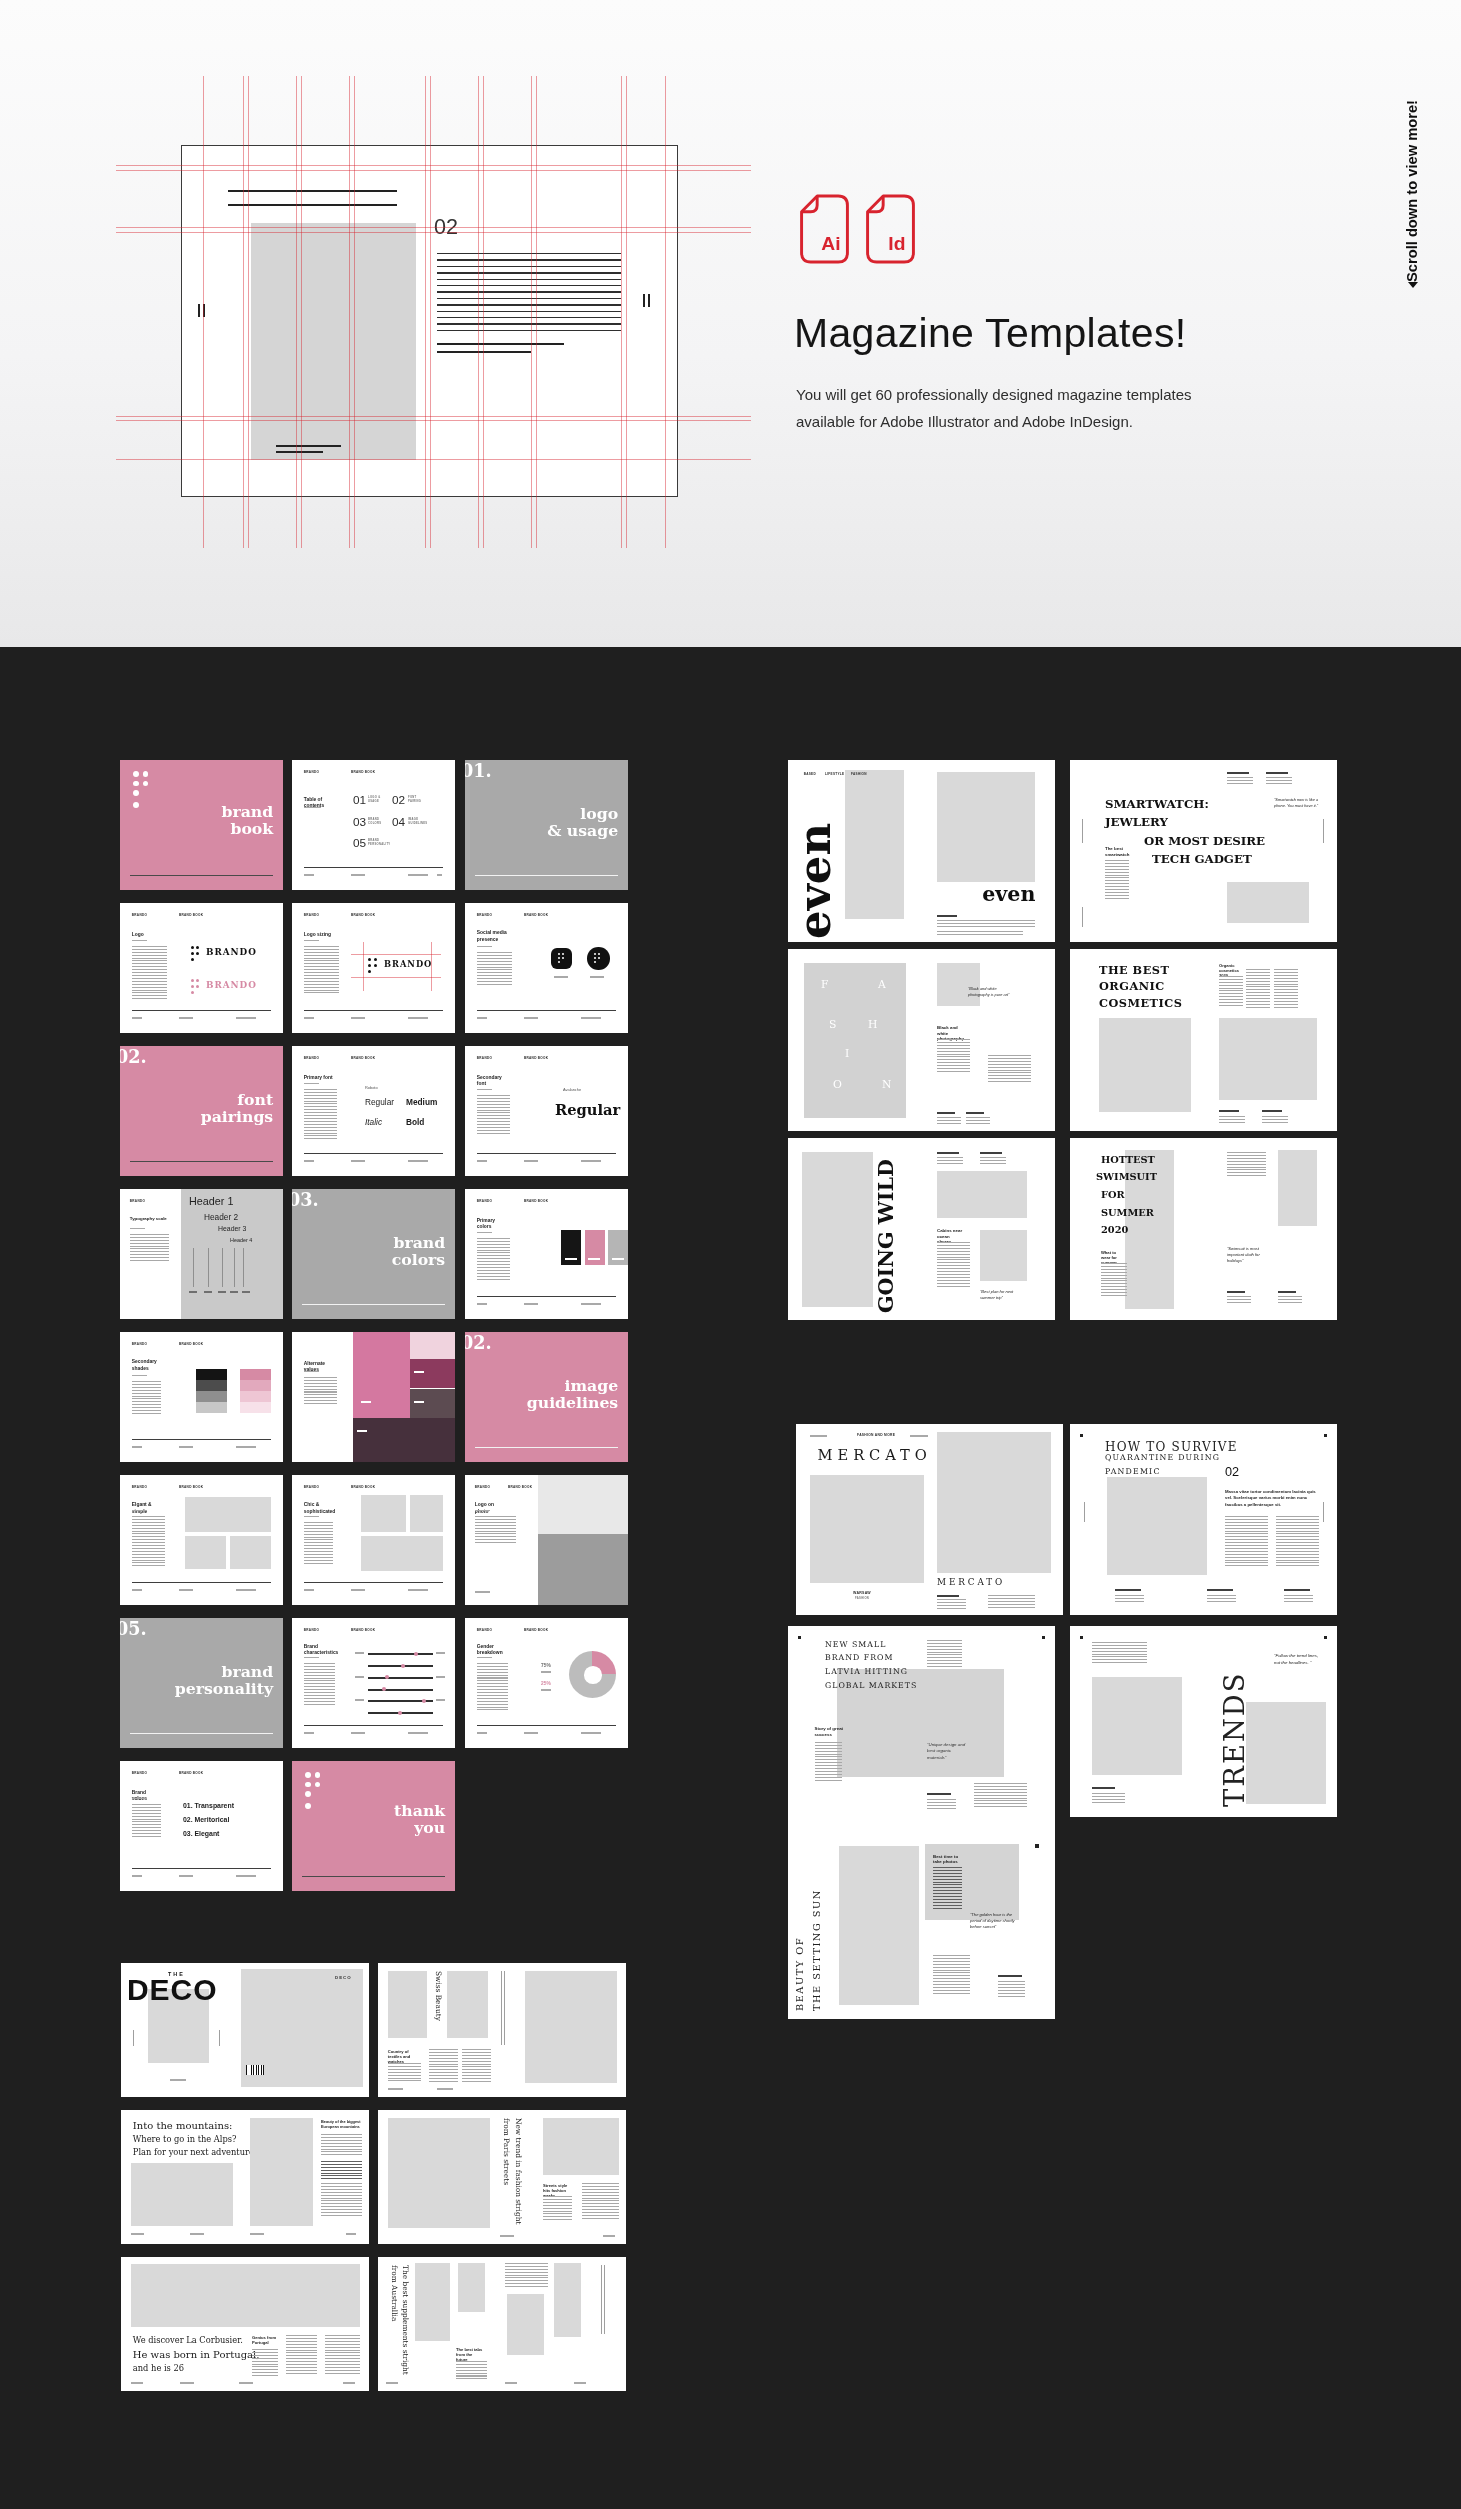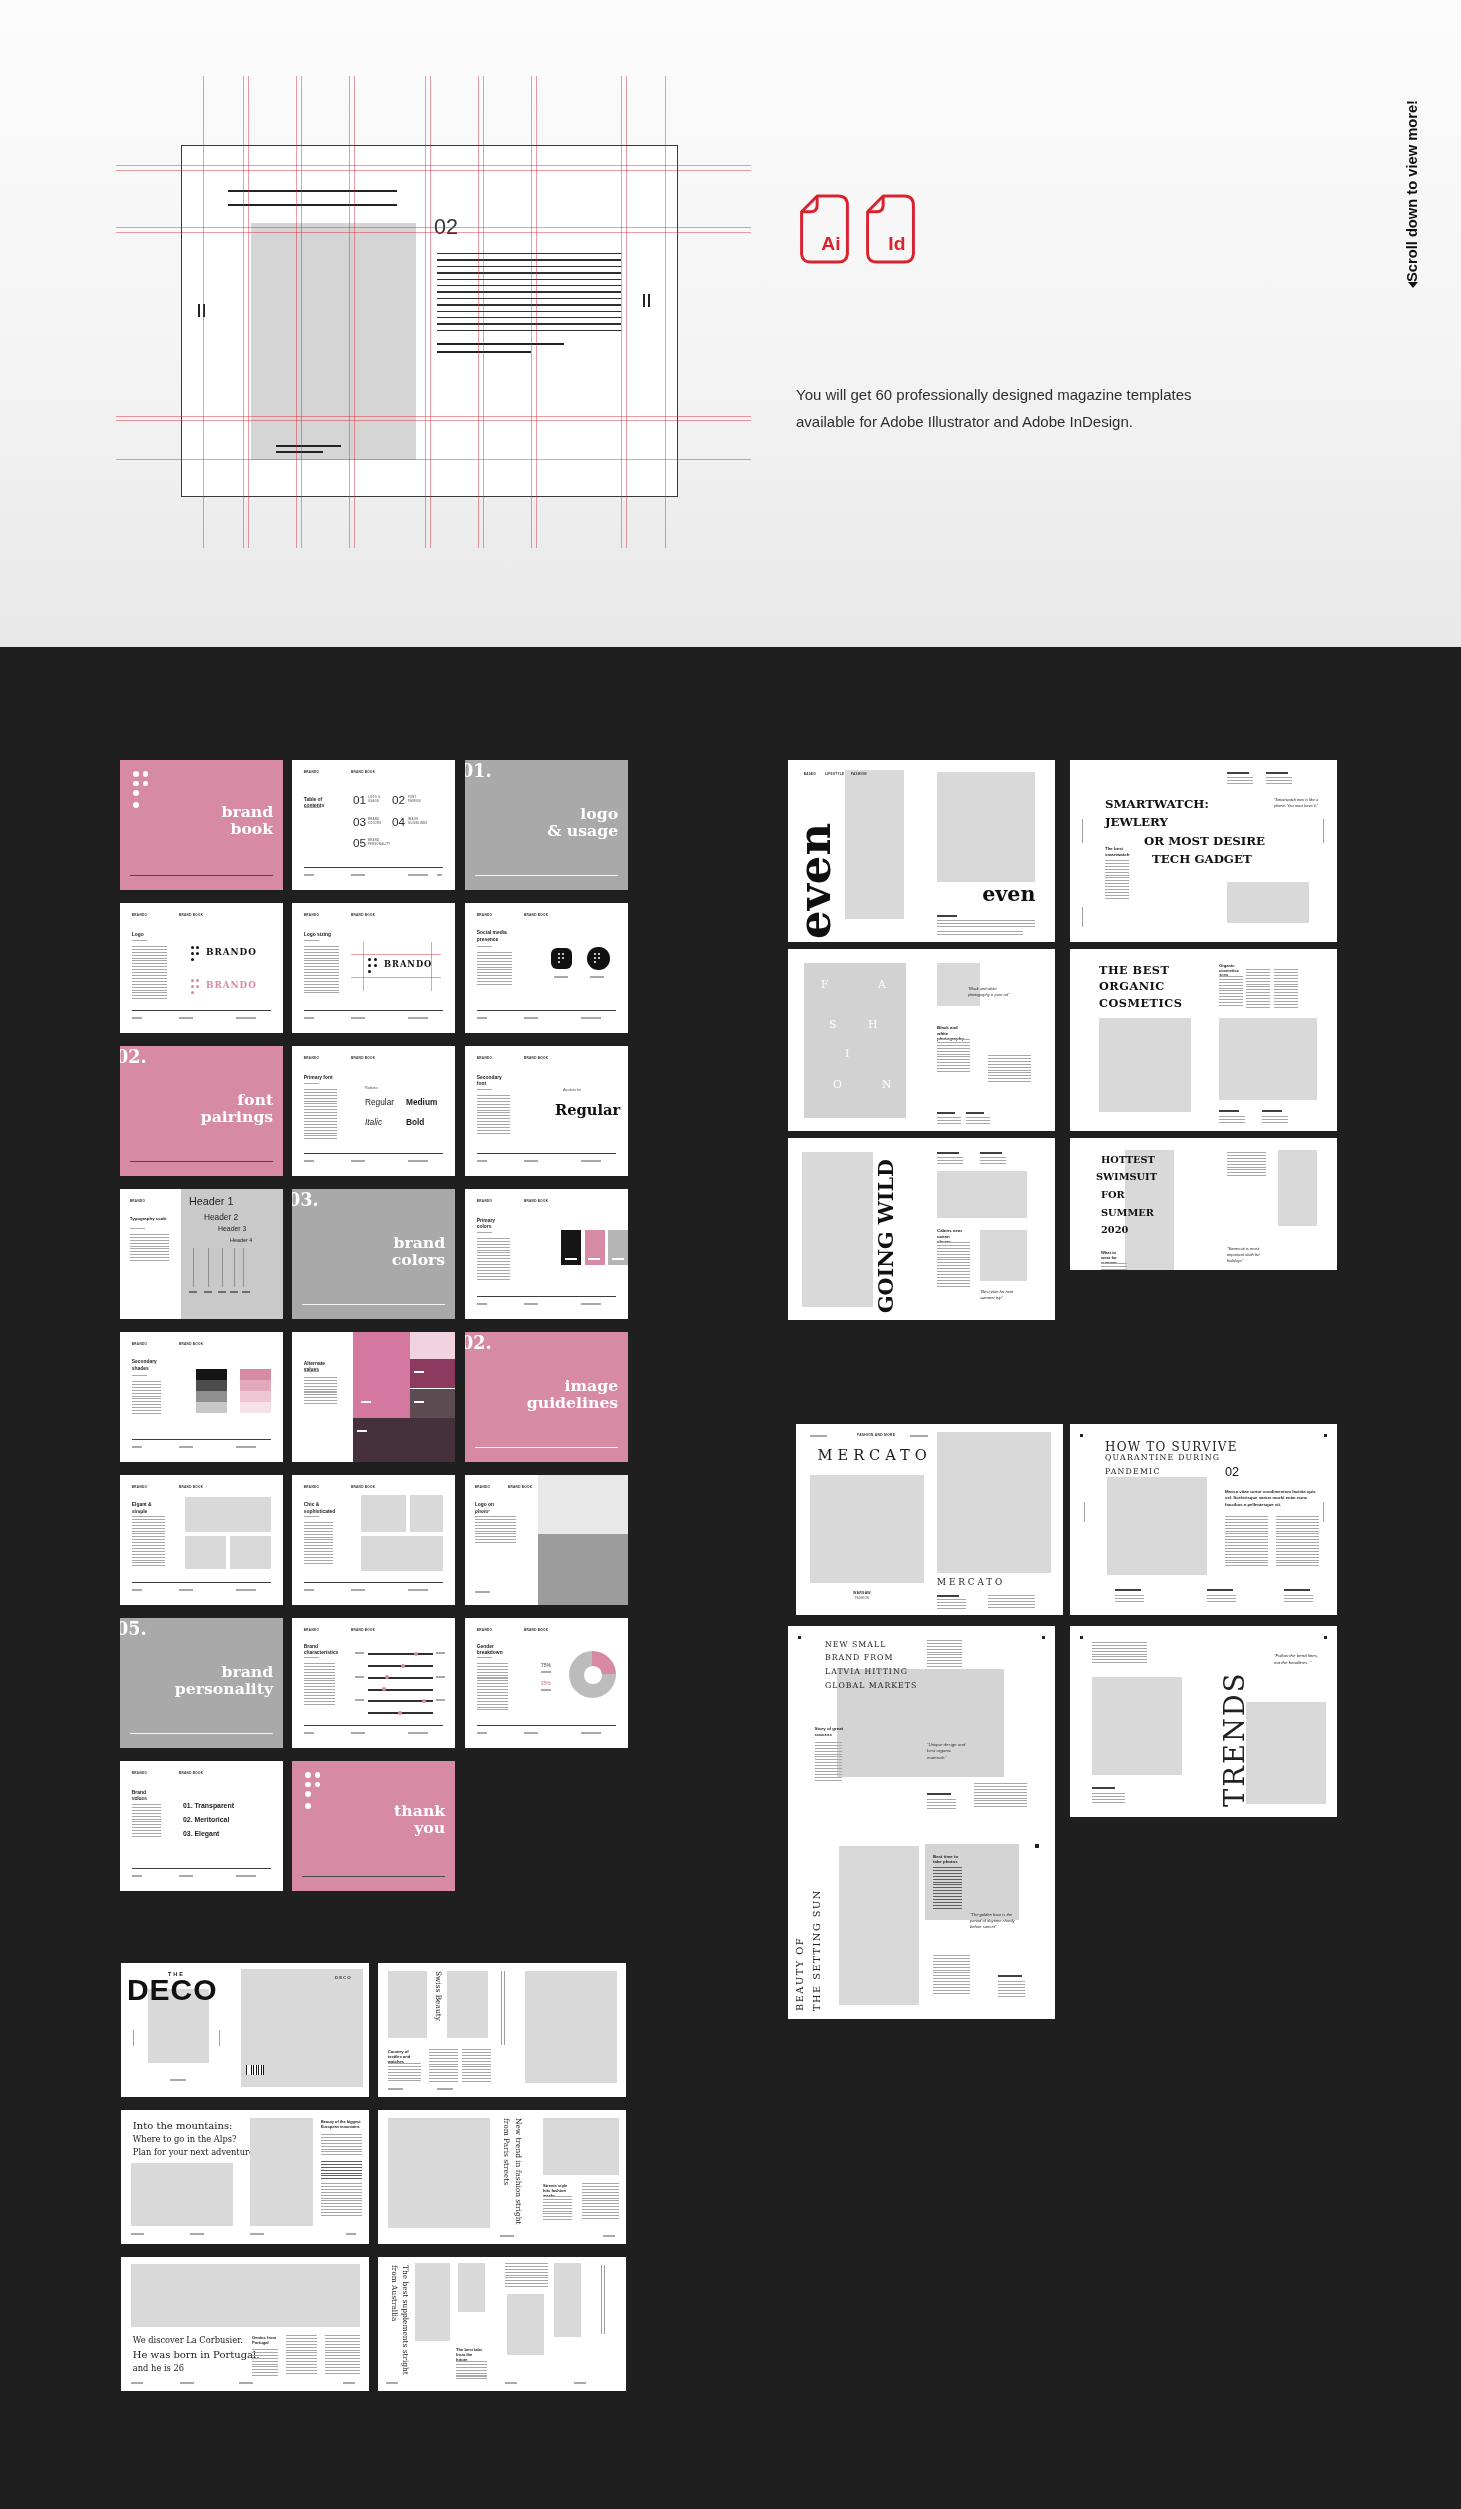--- a/index.html
+++ b/index.html
@@ -80,20 +80,21 @@
     <path d="M22 3 H45 Q55 3 55 13 V65 Q55 75 45 75 H15 Q5 75 5 65 V20 Z" fill="none" stroke="#d8232e" stroke-width="3.2" stroke-linejoin="round"></path>
     <path d="M22 3 V13 Q22 20 15 20 H5" fill="none" stroke="#d8232e" stroke-width="3.2" stroke-linejoin="round"></path>
     <text x="37" y="62" text-anchor="middle" font-family="Liberation Sans, sans-serif" font-weight="bold" font-size="21" fill="#d8232e">Ai</text>
   </svg>
   <svg style="position:absolute;left:863px;top:192px" width="55" height="76" viewBox="0 0 60 80">
     <path d="M22 3 H45 Q55 3 55 13 V65 Q55 75 45 75 H15 Q5 75 5 65 V20 Z" fill="none" stroke="#d8232e" stroke-width="3.2" stroke-linejoin="round"></path>
     <path d="M22 3 V13 Q22 20 15 20 H5" fill="none" stroke="#d8232e" stroke-width="3.2" stroke-linejoin="round"></path>
     <text x="37" y="62" text-anchor="middle" font-family="Liberation Sans, sans-serif" font-weight="bold" font-size="21" fill="#d8232e">Id</text>
   </svg>
 
+  <div class="abs" style="left:794px;top:310px;font-size:41px;font-weight:500;color:#151515;letter-spacing:0.3px">Magazine Templates!</div>
   <div class="abs" style="left:796px;top:386px;font-size:15px;color:#2e2e2e">You will get 60 professionally designed magazine templates</div>
   <div class="abs" style="left:796px;top:413px;font-size:15px;color:#2e2e2e">available for Adobe Illustrator and Adobe InDesign.</div>
 
   <div class="abs vup" style="left:1404px;top:49px;width:21.6px;height:233px;font-size:14.7px;font-weight:700;color:#0f0f0f">Scroll down to view more!</div>
   <div class="abs" style="left:1408px;top:282px;width:0;height:0;border-left:5.4px solid transparent;border-right:5.4px solid transparent;border-top:6.9px solid #111"></div>
 </div>
 
 <div class="c pnk" style="left:120px;top:760px;width:163px;height:130px">
   <div class="dt" style="left:12.7px;top:10.8px;width:5.9px;height:5.9px"></div>
   <div class="dt" style="left:22.5px;top:10.8px;width:5.9px;height:5.9px"></div>
@@ -545,21 +546,21 @@
   <div class="gk" style="left:149px;top:18.6px;width:25.5px;height:7.8px"></div>
   <div class="dash" style="left:192px;top:13.7px;width:21.6px"></div>
   <div class="gk" style="left:192px;top:18.6px;width:25.5px;height:7.8px"></div>
   <div class="ph" style="left:149px;top:33px;width:90px;height:47px"></div>
   <div class="t" style="left:149px;top:90px;font-size:4.4px;width:27.4px">Cabins near ocean shores</div>
   <div class="gk" style="left:149px;top:104px;width:33px;height:45px"></div>
   <div class="ph" style="left:192px;top:92px;width:47px;height:51px"></div>
   <div class="q" style="left:192px;top:151px;width:39px;font-size:4.1px">“Best plan for next summer trip”</div>
 </div>
 
-<div class="c" style="left:1070px;top:1138px;width:267px;height:132px">
+<div class="c" style="left:1070px;top:1138px;width:267px;height:182px">
   <div class="ph" style="left:55px;top:11.8px;width:49px;height:159px"></div>
   <div class="abs sf" style="left:31px;top:15.7px;font-size:9.8px;font-weight:700;color:#111">HOTTEST</div>
   <div class="abs sf" style="left:26px;top:33px;font-size:9.8px;font-weight:700;color:#111">SWIMSUIT</div>
   <div class="abs sf" style="left:31px;top:51px;font-size:9.8px;font-weight:700;color:#111">FOR</div>
   <div class="abs sf" style="left:31px;top:69px;font-size:9.8px;font-weight:700;color:#111">SUMMER</div>
   <div class="abs sf" style="left:31px;top:86px;font-size:9.8px;font-weight:700;color:#111">2020</div>
   <div class="t" style="left:31px;top:112px;font-size:4.1px;width:23.5px">What to wear for summer</div>
   <div class="gk" style="left:31px;top:125px;width:25.5px;height:35px"></div>
   <div class="gk" style="left:157px;top:13.7px;width:39px;height:25.5px"></div>
   <div class="ph" style="left:208px;top:11.8px;width:39px;height:76px"></div>

